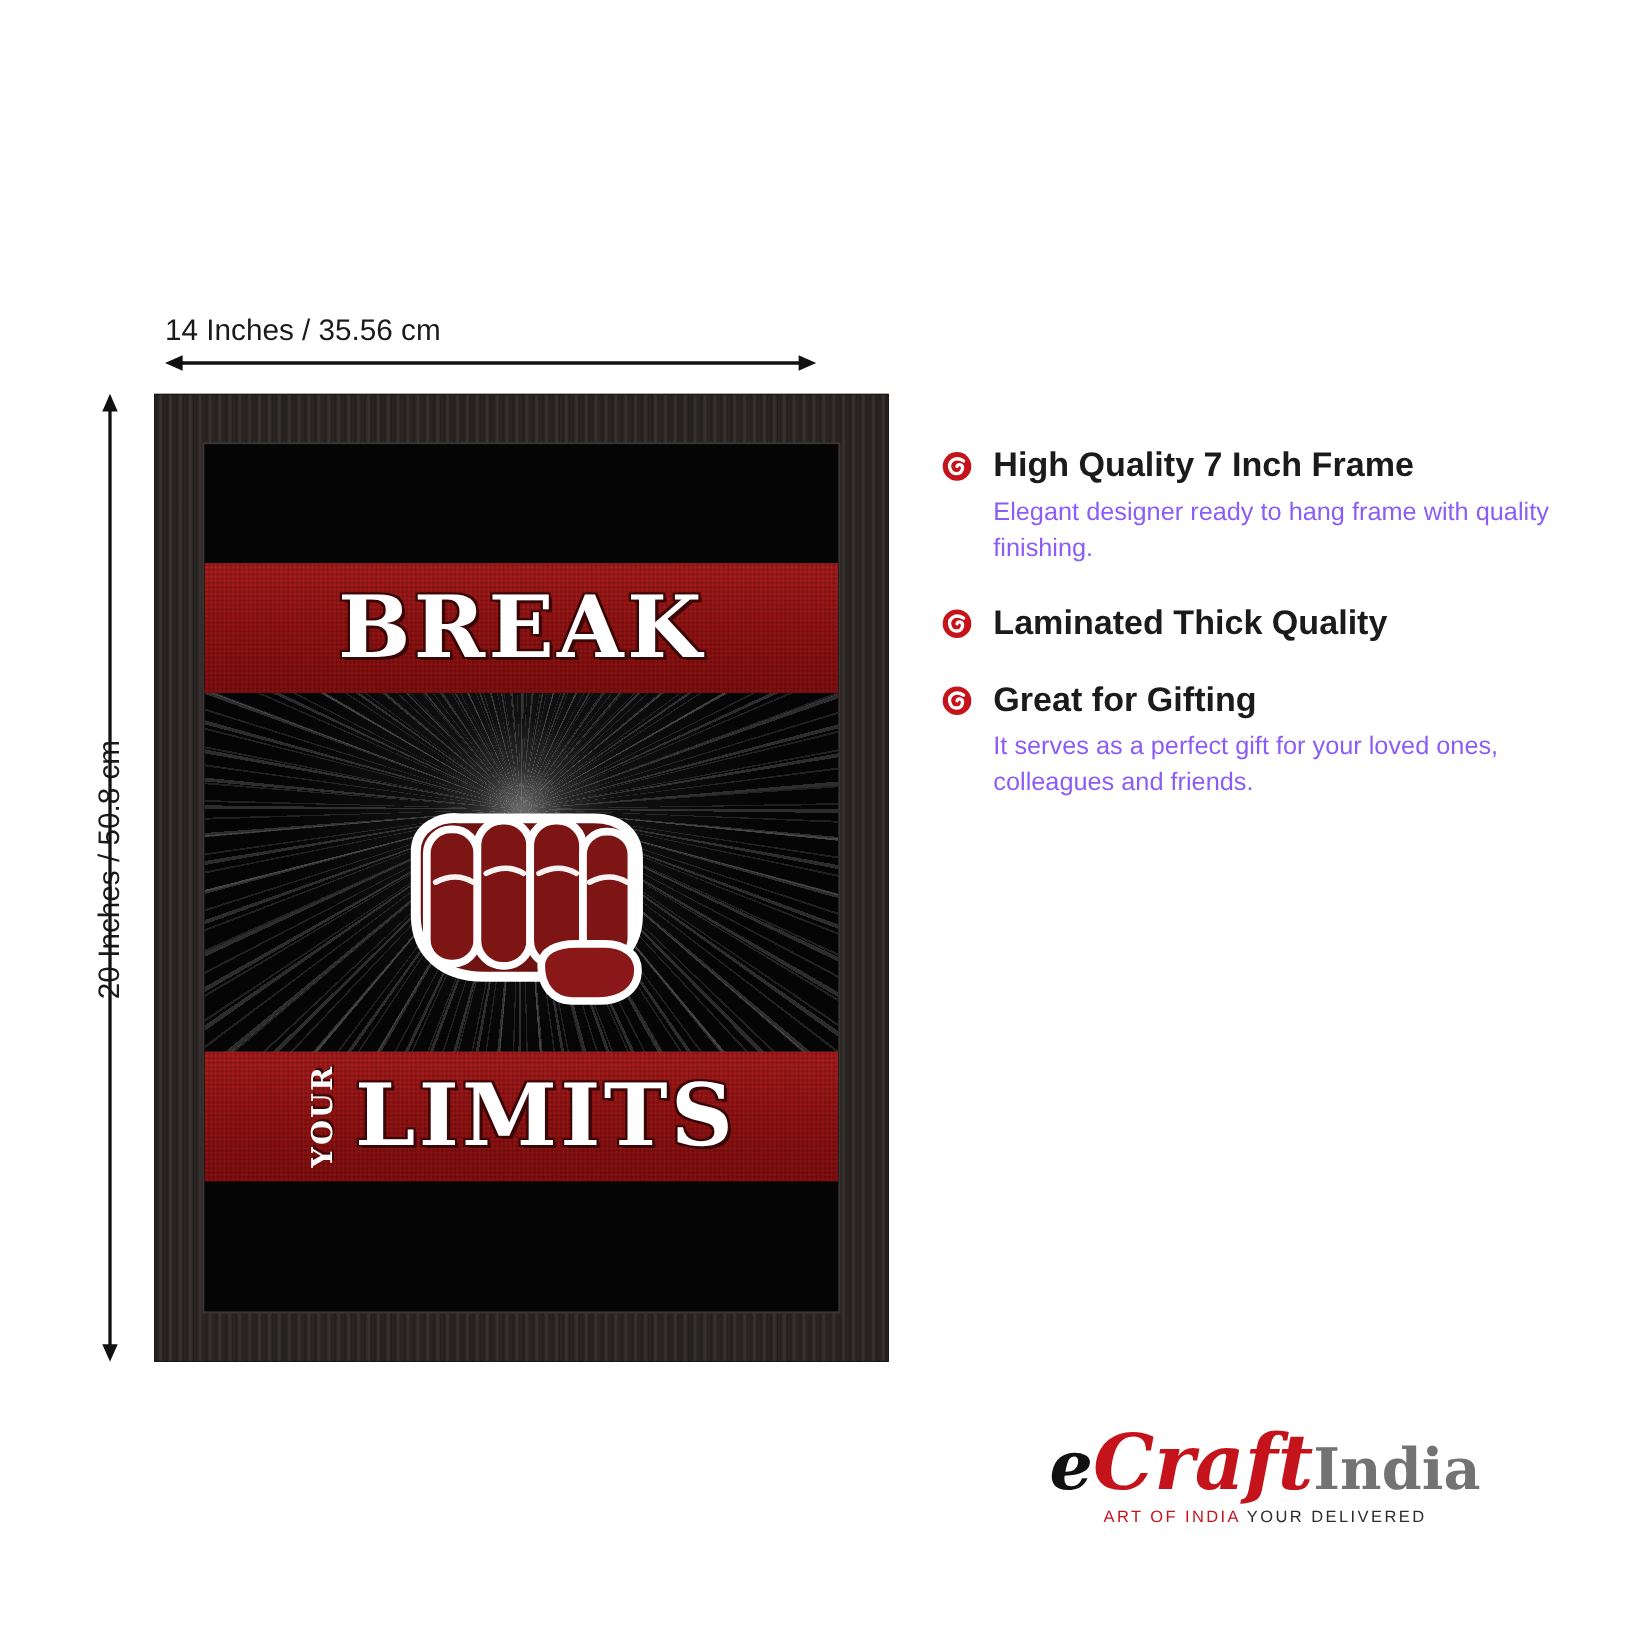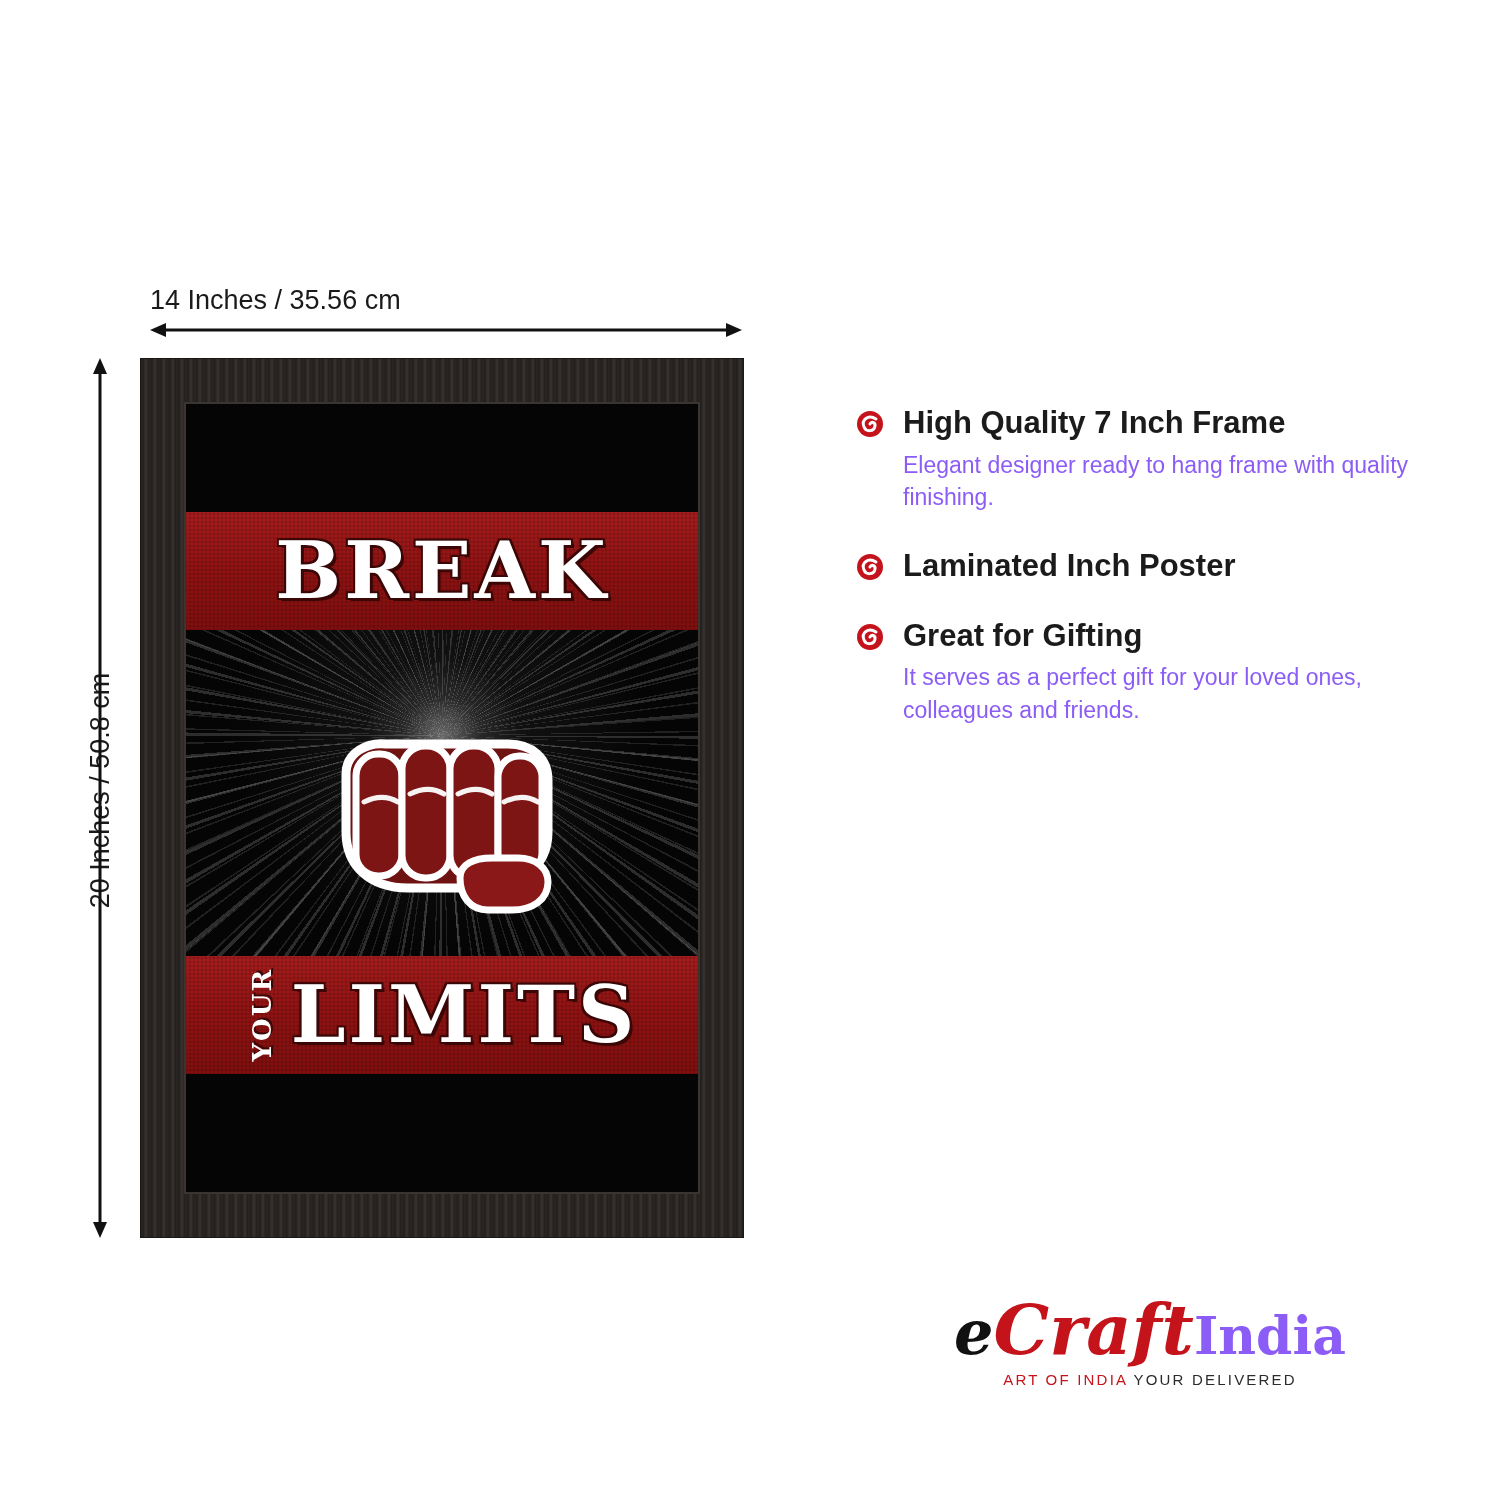--- a/index.html
+++ b/index.html
@@ -48,21 +48,21 @@
     top: 358px;
     width: 16px;
     height: 880px;
   }
 
   
   .frame-outer {
     position: absolute;
     left: 140px;
     top: 358px;
-    width: 604px;
+    width: 668px;
     height: 880px;
     background:
       repeating-linear-gradient(90deg, #2b2724 0px, #231f1d 3px, #393431 6px, #201c1a 9px),
       #2a2624;
     box-shadow: 0 0 0 1px #1a1715 inset;
     padding: 0;
     box-sizing: border-box;
   }
   .frame-inner-bevel {
     position: absolute;
@@ -212,21 +212,21 @@
   .brand-craft {
     font-family: "DejaVu Serif", serif;
     font-style: italic;
     font-weight: bold;
     color: #c5131b;
     font-size: 70px;
   }
   .brand-india {
     font-family: "DejaVu Serif", serif;
     font-weight: bold;
-    color: #8b5cf6;
+    color: #737373;
     font-size: 52px;
   }
   .brand-tag {
     margin-top: 6px;
     font-size: 15px;
     letter-spacing: 2.2px;
     color: #2b2b2b;
     white-space: nowrap;
   }
   .brand-tag .tag-red { color: #c5131b; }
@@ -303,21 +303,21 @@
     </svg>
     <p class="feature-title">High Quality 7 Inch Frame</p>
     <p class="feature-desc">Elegant designer ready to hang frame with quality finishing.</p>
   </div>
 
   <div class="feature">
     <svg class="bullet-icon" viewBox="0 0 30 30">
       <circle cx="15" cy="15" r="13" fill="#c5131b"></circle>
       <path d="M21 10 C13 5, 6 11, 9 18 C11 23, 19 23, 20 17 C20.6 13.4, 16 12, 15 15" fill="none" stroke="#ffffff" stroke-width="3" stroke-linecap="round"></path>
     </svg>
-    <p class="feature-title">Laminated Inch Poster</p>
+    <p class="feature-title">Laminated Thick Quality</p>
   </div>
 
   <div class="feature">
     <svg class="bullet-icon" viewBox="0 0 30 30">
       <circle cx="15" cy="15" r="13" fill="#c5131b"></circle>
       <path d="M21 10 C13 5, 6 11, 9 18 C11 23, 19 23, 20 17 C20.6 13.4, 16 12, 15 15" fill="none" stroke="#ffffff" stroke-width="3" stroke-linecap="round"></path>
     </svg>
     <p class="feature-title">Great for Gifting</p>
     <p class="feature-desc">It serves as a perfect gift for your loved ones, colleagues and friends.</p>
   </div>

